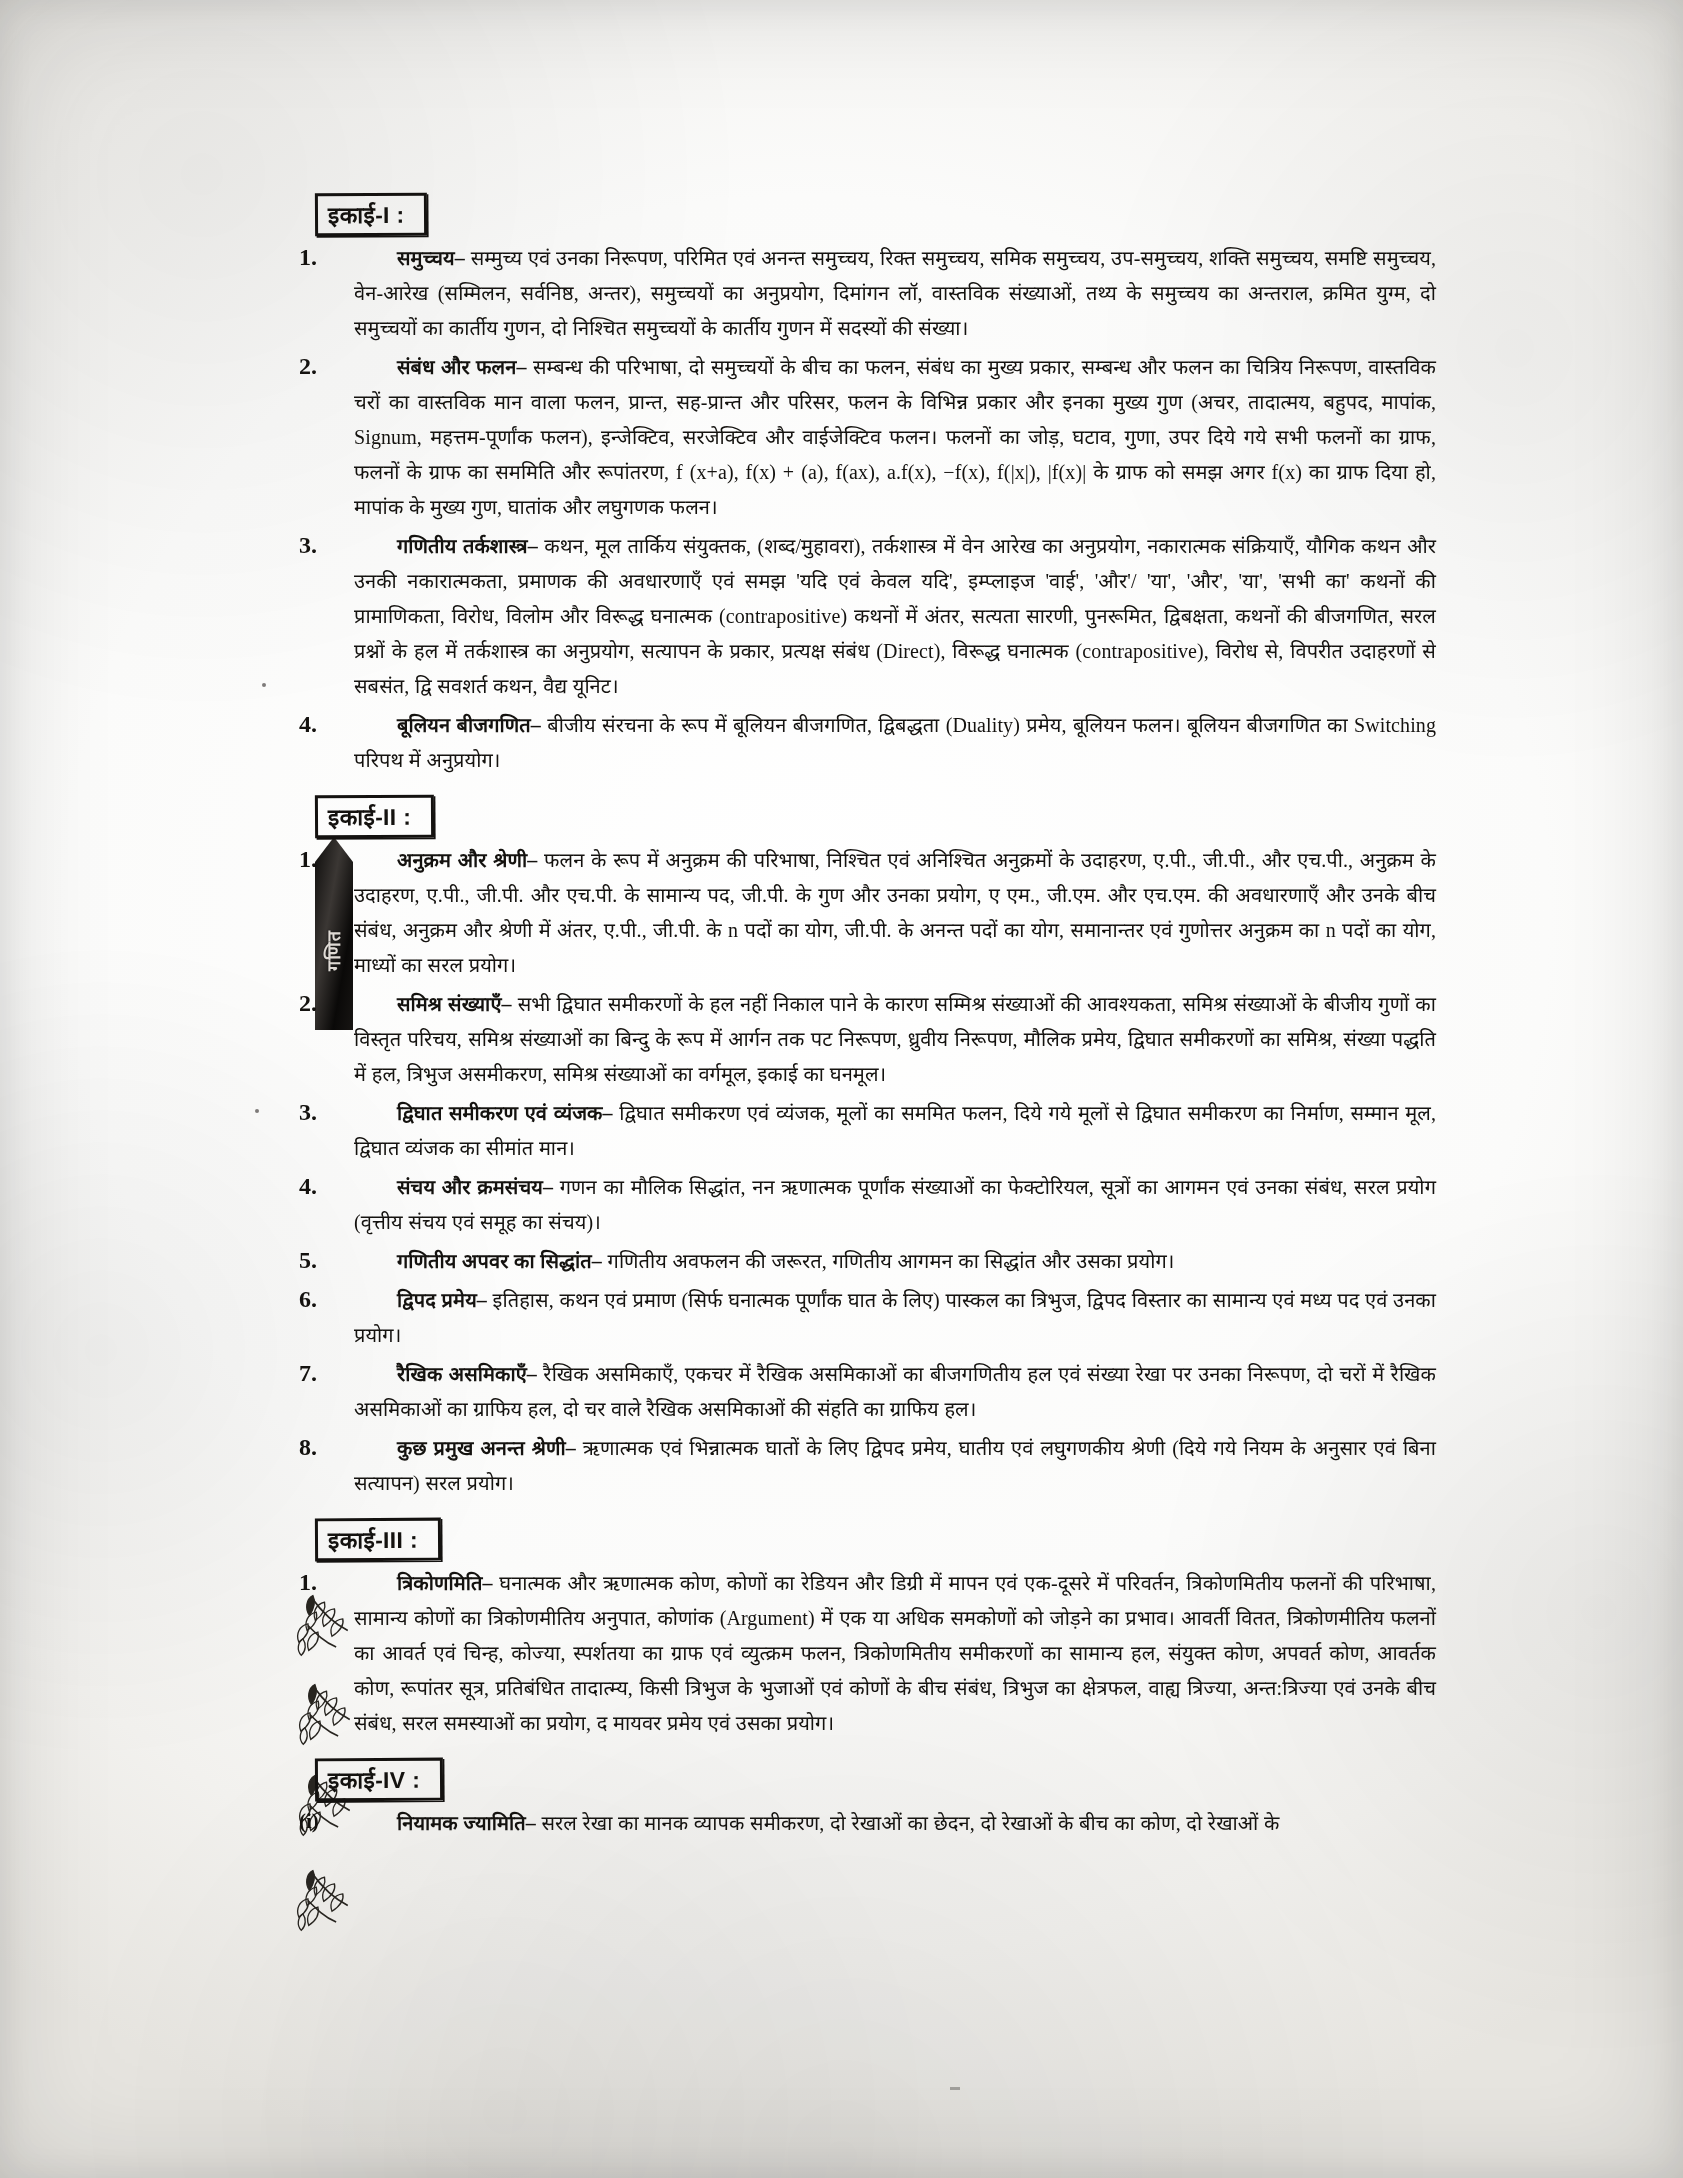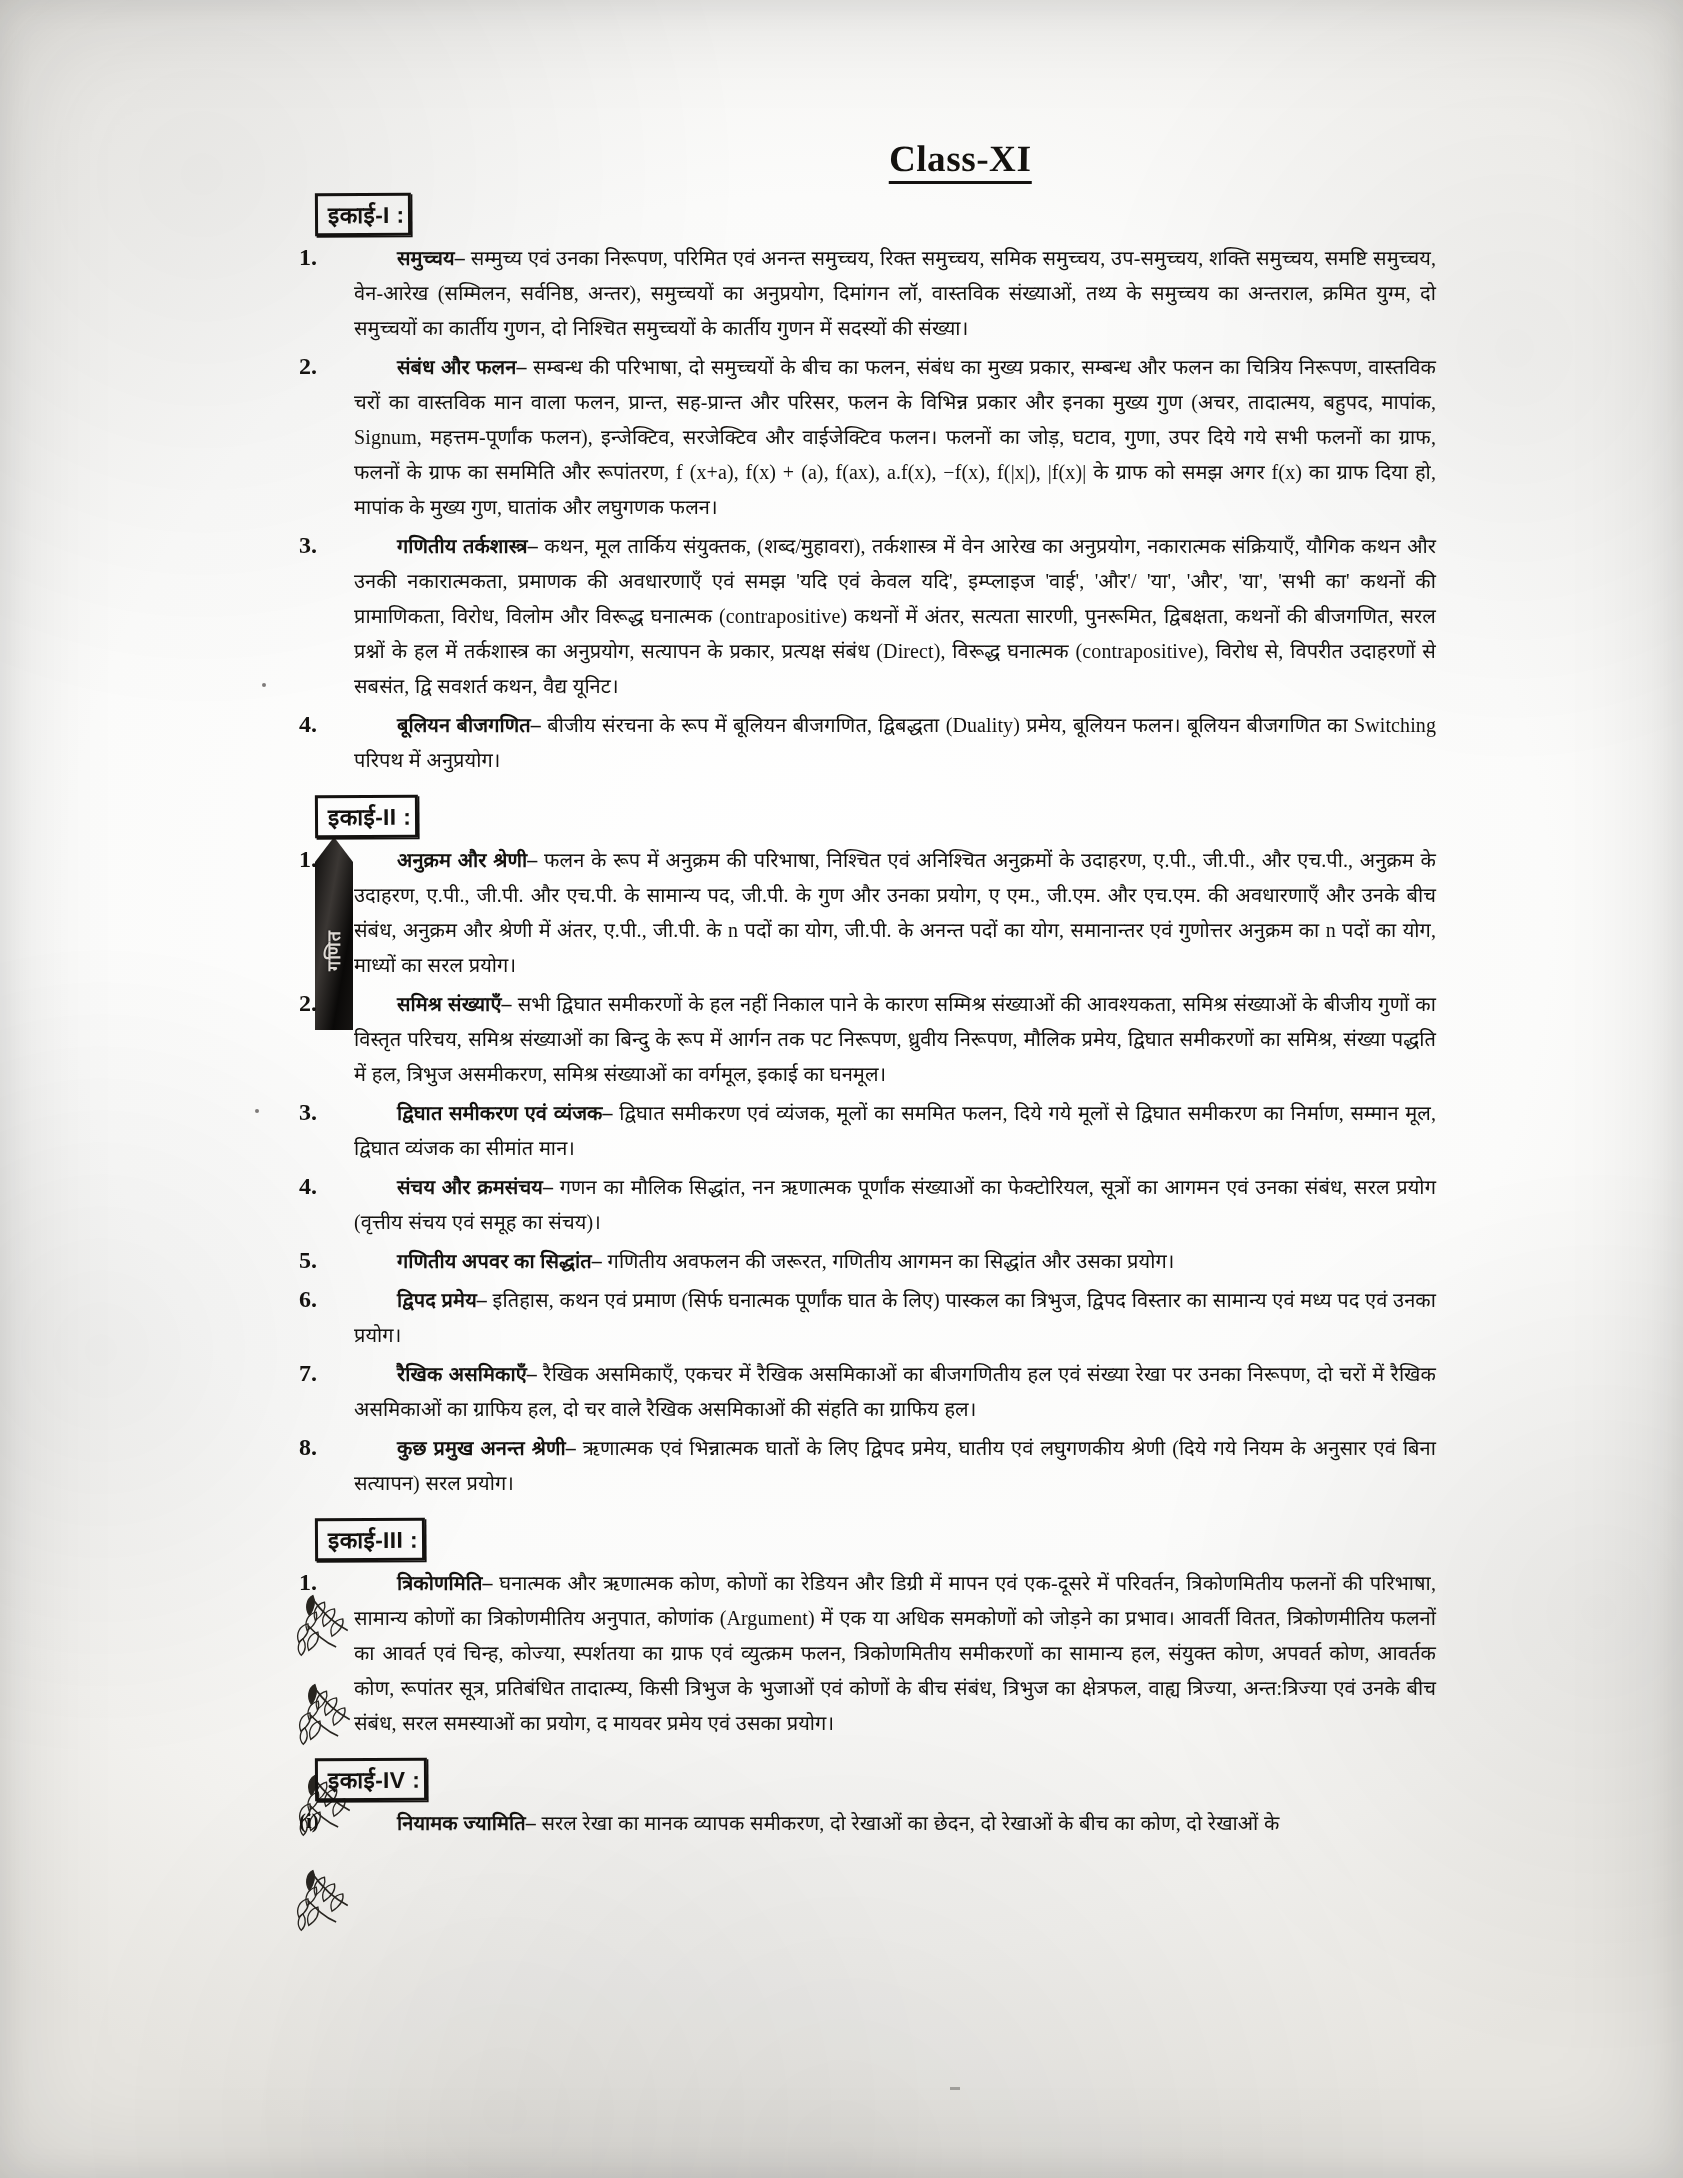--- a/index.html
+++ b/index.html
@@ -58,21 +58,21 @@
   
   .content {
     position: absolute;
     top: 180px;
     left: 297px;
     width: 1139px;
   }
   .unit-box {
     display: inline-block;
     border: 3px solid #141210;
-    padding: 2px 4px 3px 10px;
+    padding: 2px 20px 3px 10px;
     margin: 13px 0 5px 18px;
     box-shadow: 1.5px 1.5px 0 #141210;
     transform: rotate(-0.35deg);
   }
   .unit-box .lbl {
     font-family: "Liberation Sans", "DejaVu Sans", sans-serif;
     font-weight: 700;
     font-size: 23px;
     letter-spacing: 0.3px;
     white-space: nowrap;
@@ -152,23 +152,20 @@
   .dot-mark { position:absolute; width:4px; height:4px; background:#2b2724; border-radius:50%; opacity:.6; }
   .tiny-mark { position:absolute; background:#2b2724; opacity:.35; }
 </style>
 </head>
 <body>
 
 <div class="page">
 
   <div class="grain"></div>
 
-  <div class="title-row">
-    <span class="doc-title">Class-XI</span>
-  </div>
 
   <div class="bookmark"></div>
   <div class="bookmark-label">गणित</div>
 
   <svg class="wheat" style="left:287px; top:1584px;" viewBox="0 0 100 100">
     <g fill="#17140f" stroke="#17140f" stroke-width="1.6">
       <path d="M30 14 C22 18 20 30 26 38 C31 30 34 22 30 14 Z"></path>
       <path d="M44 22 C34 24 29 34 33 44 C41 38 46 30 44 22 Z" fill="none"></path>
       <path d="M56 30 C45 31 39 41 43 51 C52 45 58 38 56 30 Z" fill="none"></path>
       <path d="M66 42 C55 43 49 53 53 63 C62 57 68 50 66 42 Z" fill="none"></path>

